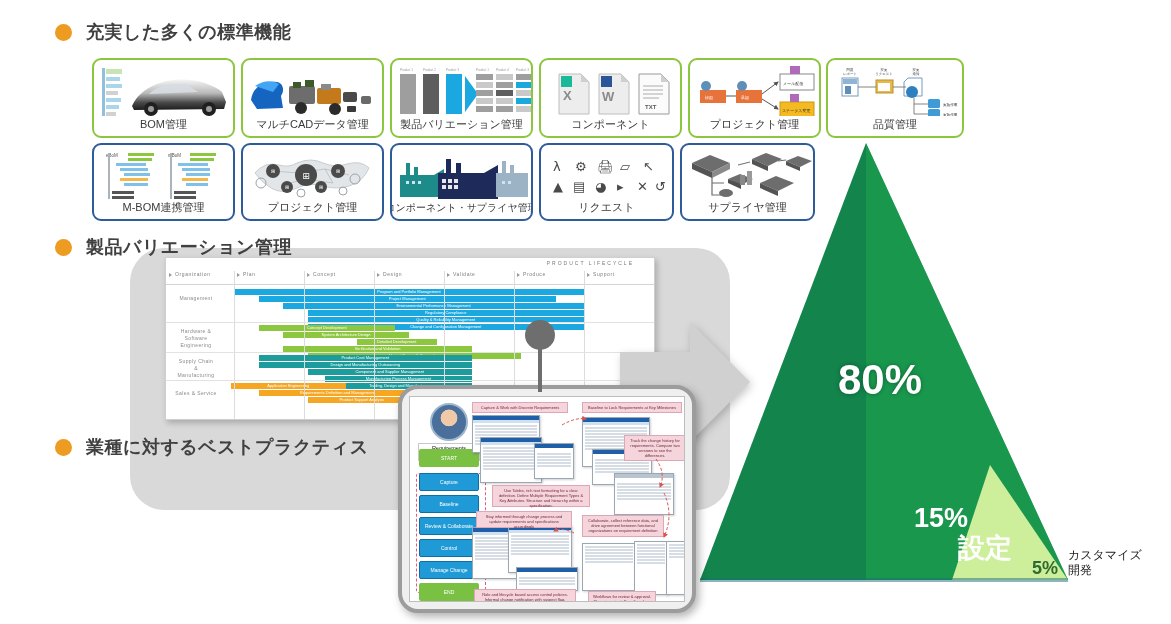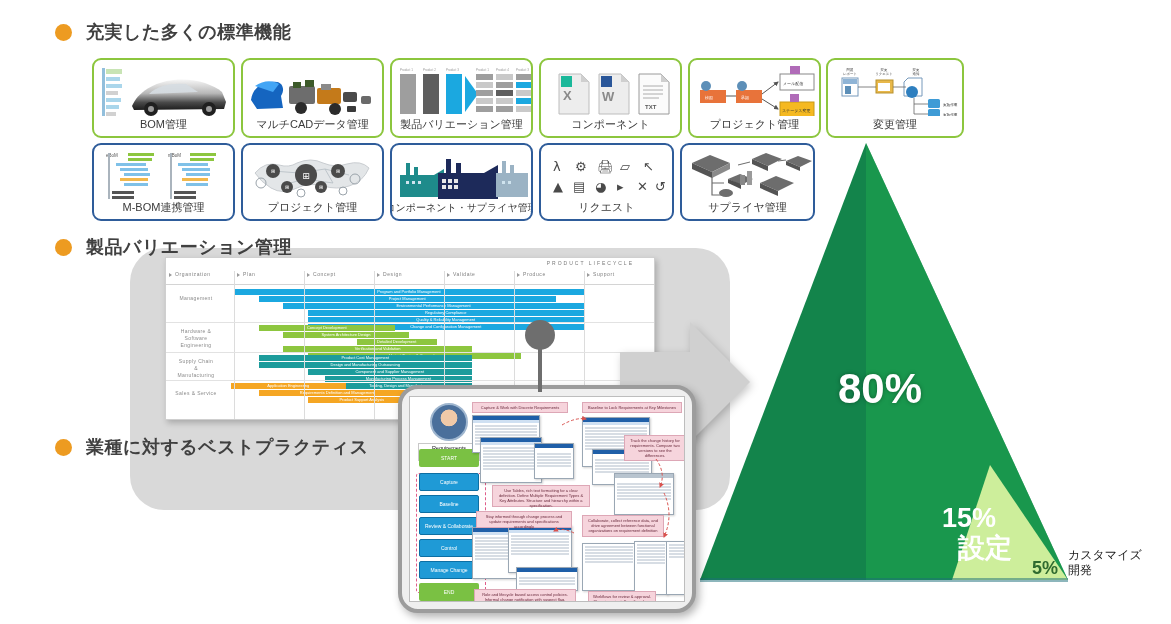--- a/index.html
+++ b/index.html
@@ -275,21 +275,21 @@
         <line x1="65" y1="23" x2="78" y2="23" stroke="#666" stroke-width=".8"></line>
         <path d="M86 34 V50" stroke="#666" stroke-width=".8" fill="none"></path>
         <path d="M86 40 H100" stroke="#666" stroke-width=".8"></path>
         <path d="M86 50 H100" stroke="#666" stroke-width=".8"></path>
         <rect x="100" y="35" width="12" height="9" rx="1.5" fill="#3E9BD6"></rect>
         <rect x="100" y="45" width="12" height="9" rx="1.5" fill="#3E9BD6"></rect>
         <text x="115" y="42" font-size="3.6" fill="#333">実施作業</text>
         <text x="115" y="52" font-size="3.6" fill="#333">実施作業</text>
       </svg>
     </div>
-    <div class="tile-label">変更管理</div>
+    <div class="tile-label">品質管理</div>
   </div>
 
   <div class="tile blue" style="left:92px;top:143px;width:143px;height:78px;">
     <div class="tile-art">
       <svg width="143" height="56" viewBox="0 0 143 56">
         <text x="12" y="8" font-size="4.5" fill="#555">eBoM</text>
         <text x="74" y="8" font-size="4.5" fill="#555">mBoM</text>
         <g>
           <rect x="34" y="4" width="26" height="3" fill="#8DC63F"></rect>
           <rect x="34" y="9" width="24" height="3" fill="#8DC63F"></rect>
@@ -531,23 +531,23 @@
       <path d="M176 8 L378 445 L10 445 Z" fill="#13844B"></path>
 
       <path d="M176 8 L378 445 L176 445 Z" fill="#1FA851" opacity=".55"></path>
 
       <path d="M300 330 L378 445 L262 445 Z" fill="#CDEE9B"></path>
 
       <rect x="10" y="443" width="368" height="4" fill="#1b6e7a" opacity=".5"></rect>
     </svg>
   </div>
 
-  <div class="pyr-label t80" style="left:800px;top:365px;width:160px;">80%</div>
-
-  <div class="pyr-label t15" style="left:924px;top:503px;width:90px;">15%</div>
+  <div class="pyr-label t80" style="left:800px;top:356px;width:160px;">80%</div>
+
+  <div class="pyr-label t15" style="left:896px;top:503px;width:90px;">15%</div>
   <div class="pyr-label t15" style="left:940px;top:533px;width:90px;">設定</div>
 
   <div class="pyr-label t5" style="left:1022px;top:558px;width:46px;">5%</div>
   <div class="pyr-label tcustom" style="left:1068px;top:548px;width:100px;">
     <div>カスタマイズ</div>
     <div>開発</div>
   </div>
 
   <div id="shot" style="left:398px;top:385px;width:298px;height:228px;">
     <div class="inner">

